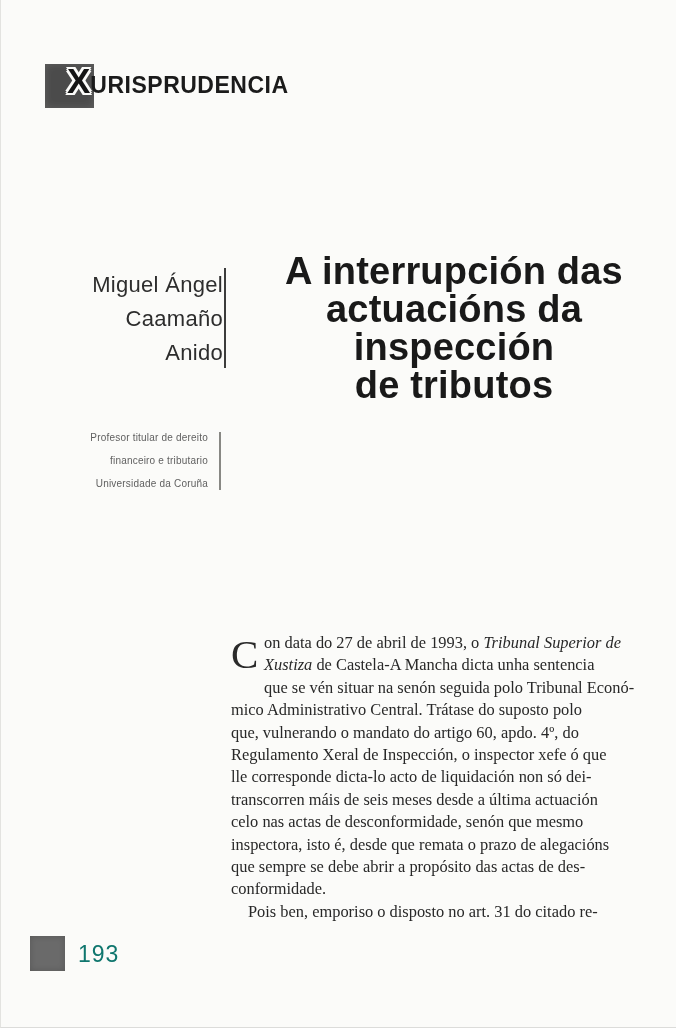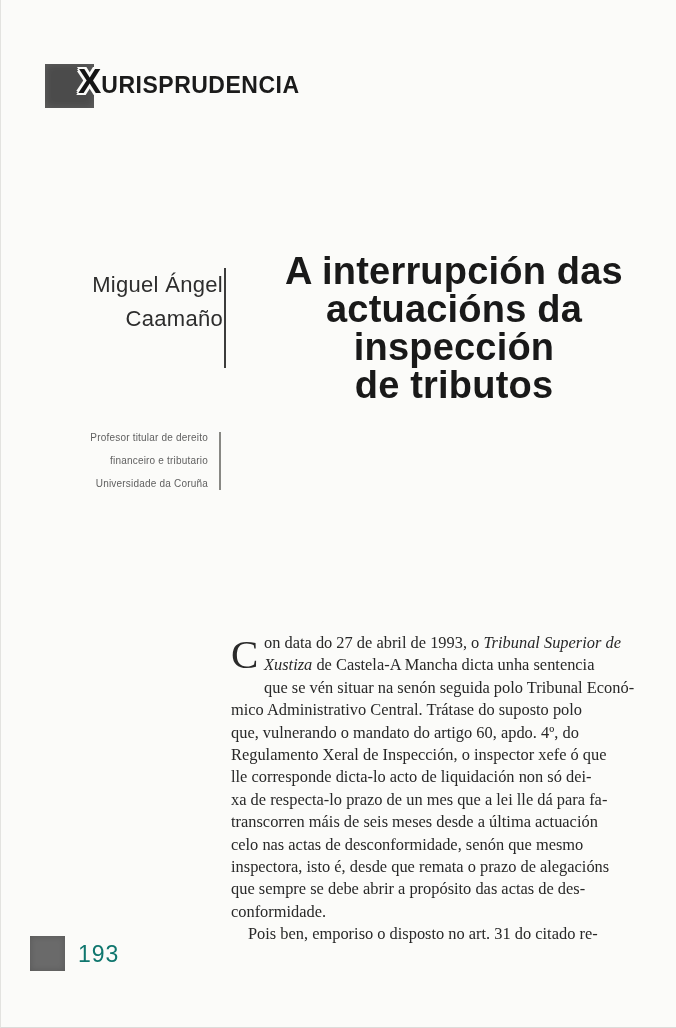--- a/index.html
+++ b/index.html
@@ -18,21 +18,21 @@
 
   
   .section-header { position: absolute; top: 64px; left: 44px; }
   .header-square {
     position: absolute; top: 0; left: 0;
     width: 49px; height: 44px;
     background: #4b4b4b;
     box-shadow: inset 0 0 8px rgba(255,255,255,0.12);
   }
   .header-text {
-    position: absolute; top: -3px; left: 33px;
+    position: absolute; top: -3px; left: 22px;
     white-space: nowrap; color: #1b1b1b; font-weight: 700;
   }
   .header-initial {
     font-size: 35px; letter-spacing: 0;
     color: #141414;
     text-shadow: -2px 0 0 #fbfbf9, 2px 0 0 #fbfbf9, 0 -2px 0 #fbfbf9, 0 2px 0 #fbfbf9,
                  -2px -2px 0 #fbfbf9, 2px 2px 0 #fbfbf9, -2px 2px 0 #fbfbf9, 2px -2px 0 #fbfbf9;
   }
   .header-rest { font-size: 23px; letter-spacing: 0.5px; }
 
@@ -101,20 +101,21 @@
 <div class="page">
 
   <header class="section-header">
     <div class="header-square"></div>
     <div class="header-text"><span class="header-initial">X</span><span class="header-rest">URISPRUDENCIA</span></div>
   </header>
 
   <div class="author-block">
     <div>Miguel Ángel</div>
     <div>Caamaño</div>
+    <div>Anido</div>
   </div>
 
   <div class="vline-title"></div>
 
   <h1 class="article-title">
     <div>A interrupción das</div>
     <div>actuacións da inspección</div>
     <div>de tributos</div>
   </h1>
 
@@ -128,21 +129,20 @@
 
   <main class="body-text">
     <span class="drop-cap">C</span>
     <div class="bline"><span>on data do 27 de abril de 1993, o </span><em>Tribunal Superior de</em></div>
     <div class="bline"><em>Xustiza</em><span> de Castela-A Mancha dicta unha sentencia</span></div>
     <div class="bline">que se vén situar na senón seguida polo Tribunal Econó-</div>
     <div class="bline">mico Administrativo Central. Trátase do suposto polo</div>
     <div class="bline">que, vulnerando o mandato do artigo 60, apdo. 4º, do</div>
     <div class="bline">Regulamento Xeral de Inspección, o inspector xefe ó que</div>
     <div class="bline">lle corresponde dicta-lo acto de liquidación non só dei-</div>
-    <div class="bline">xa de respecta-lo prazo de un mes que a lei lle dá para fa-</div>
     <div class="bline">transcorren máis de seis meses desde a última actuación</div>
     <div class="bline">celo nas actas de desconformidade, senón que mesmo</div>
     <div class="bline">inspectora, isto é, desde que remata o prazo de alegacións</div>
     <div class="bline">que sempre se debe abrir a propósito das actas de des-</div>
     <div class="bline">conformidade.</div>
     <div class="bline para2">Pois ben, emporiso o disposto no art. 31 do citado re-</div>
   </main>
 
   <footer>
     <div class="footer-square"></div>

